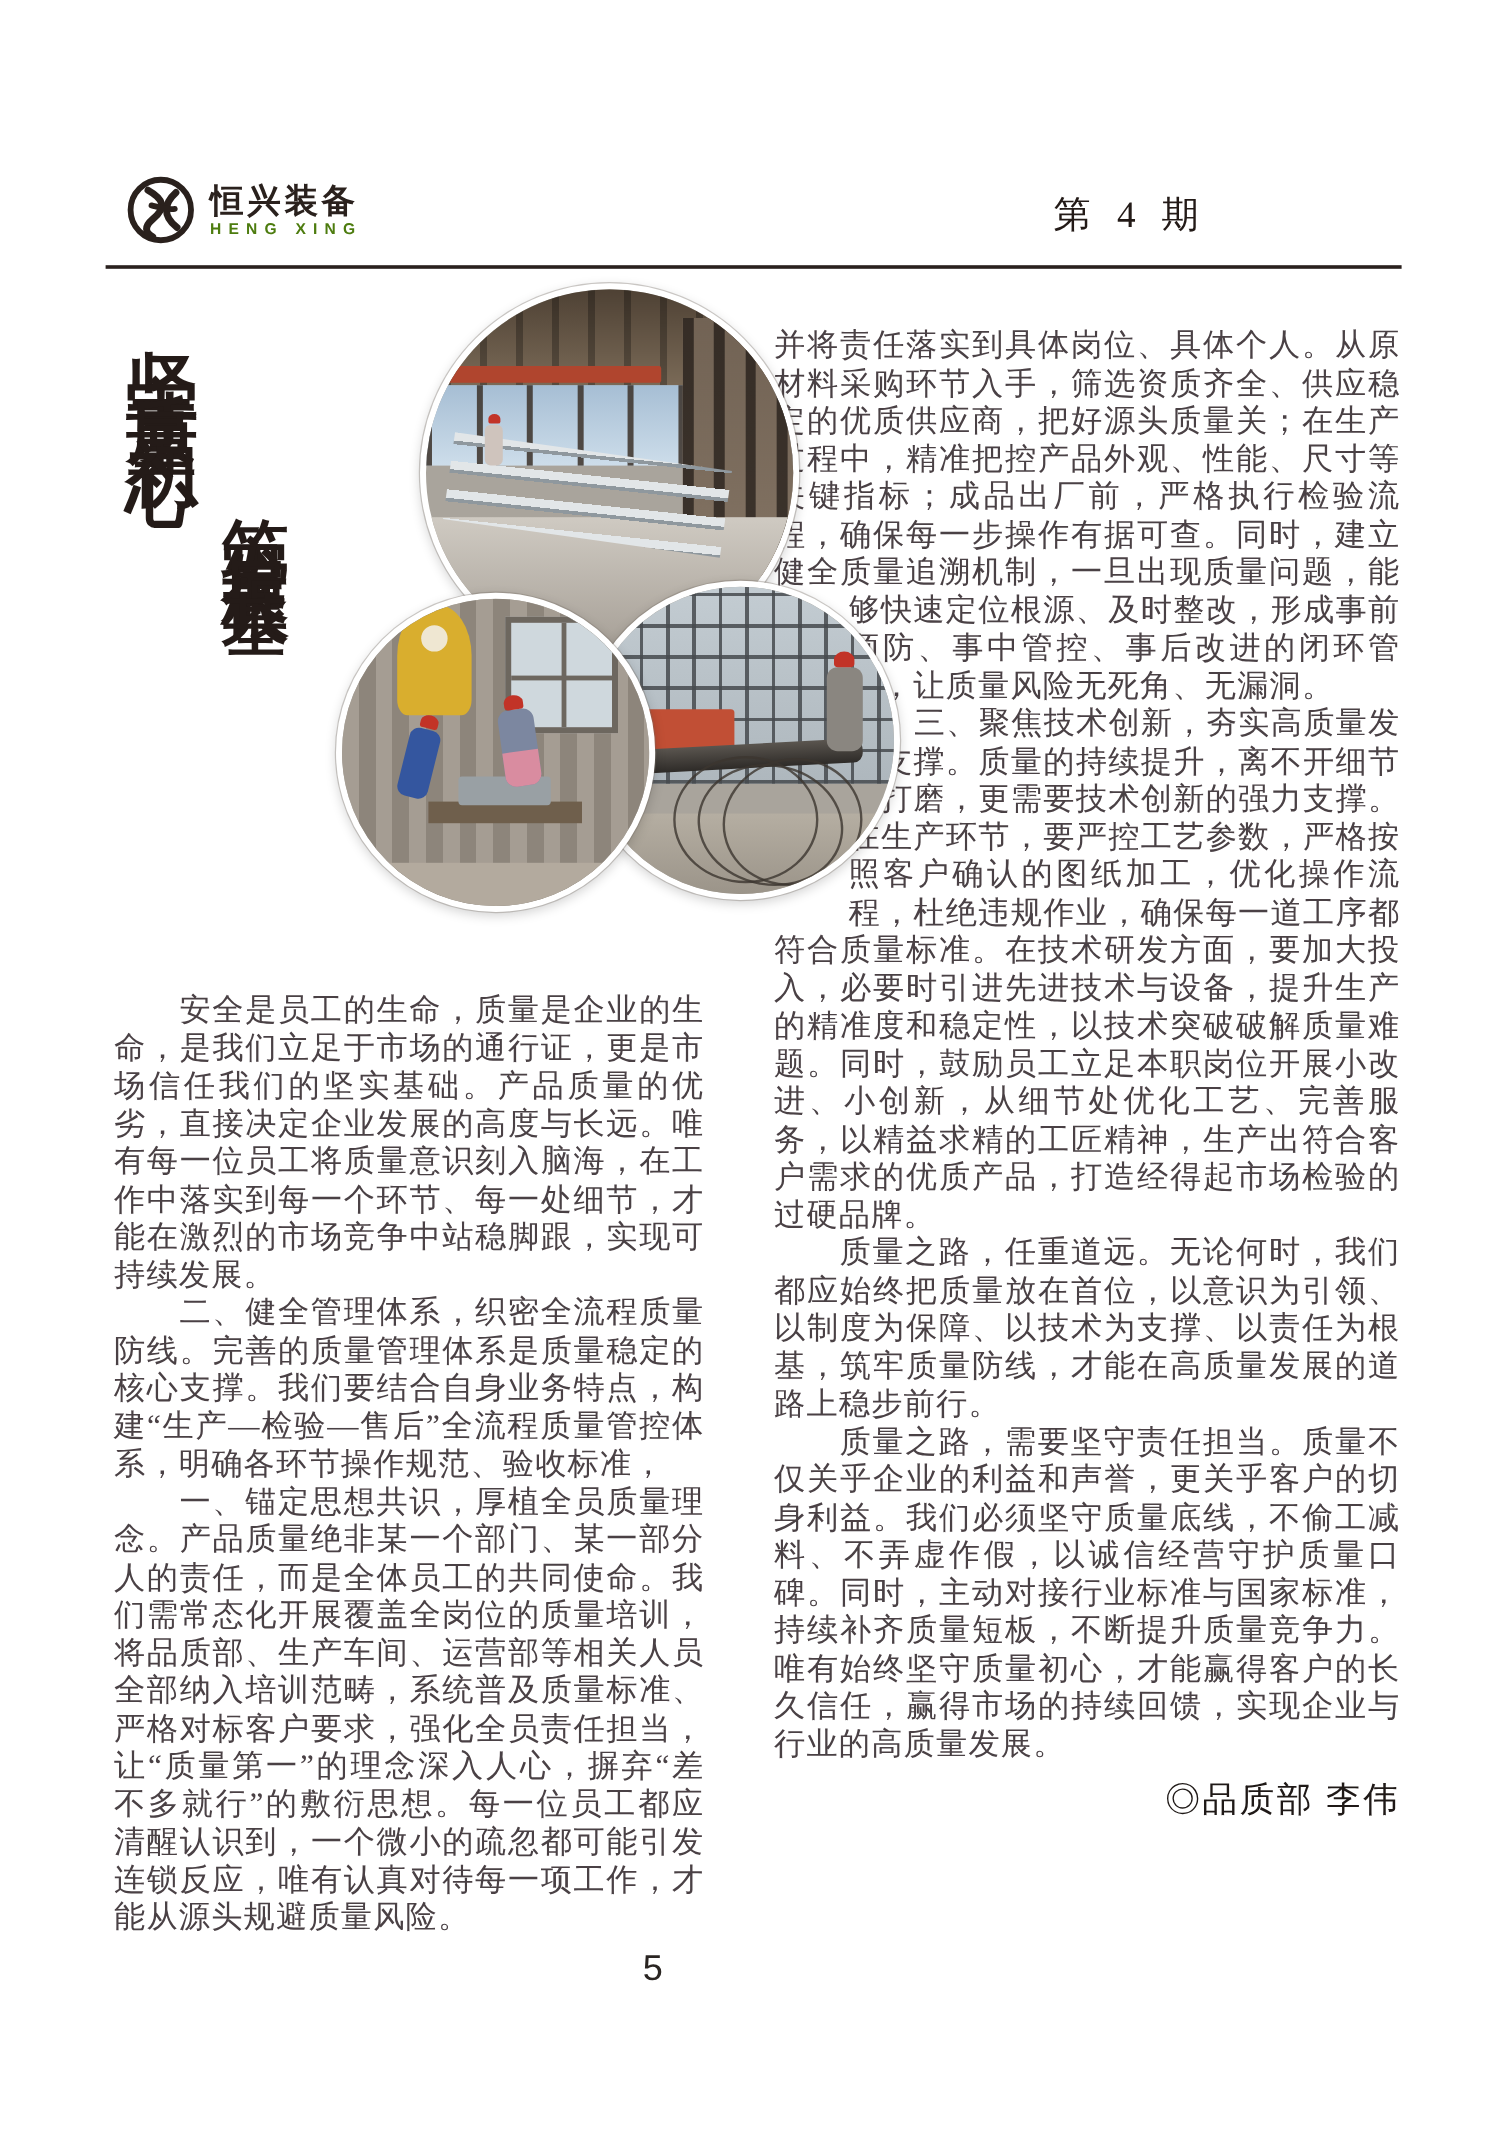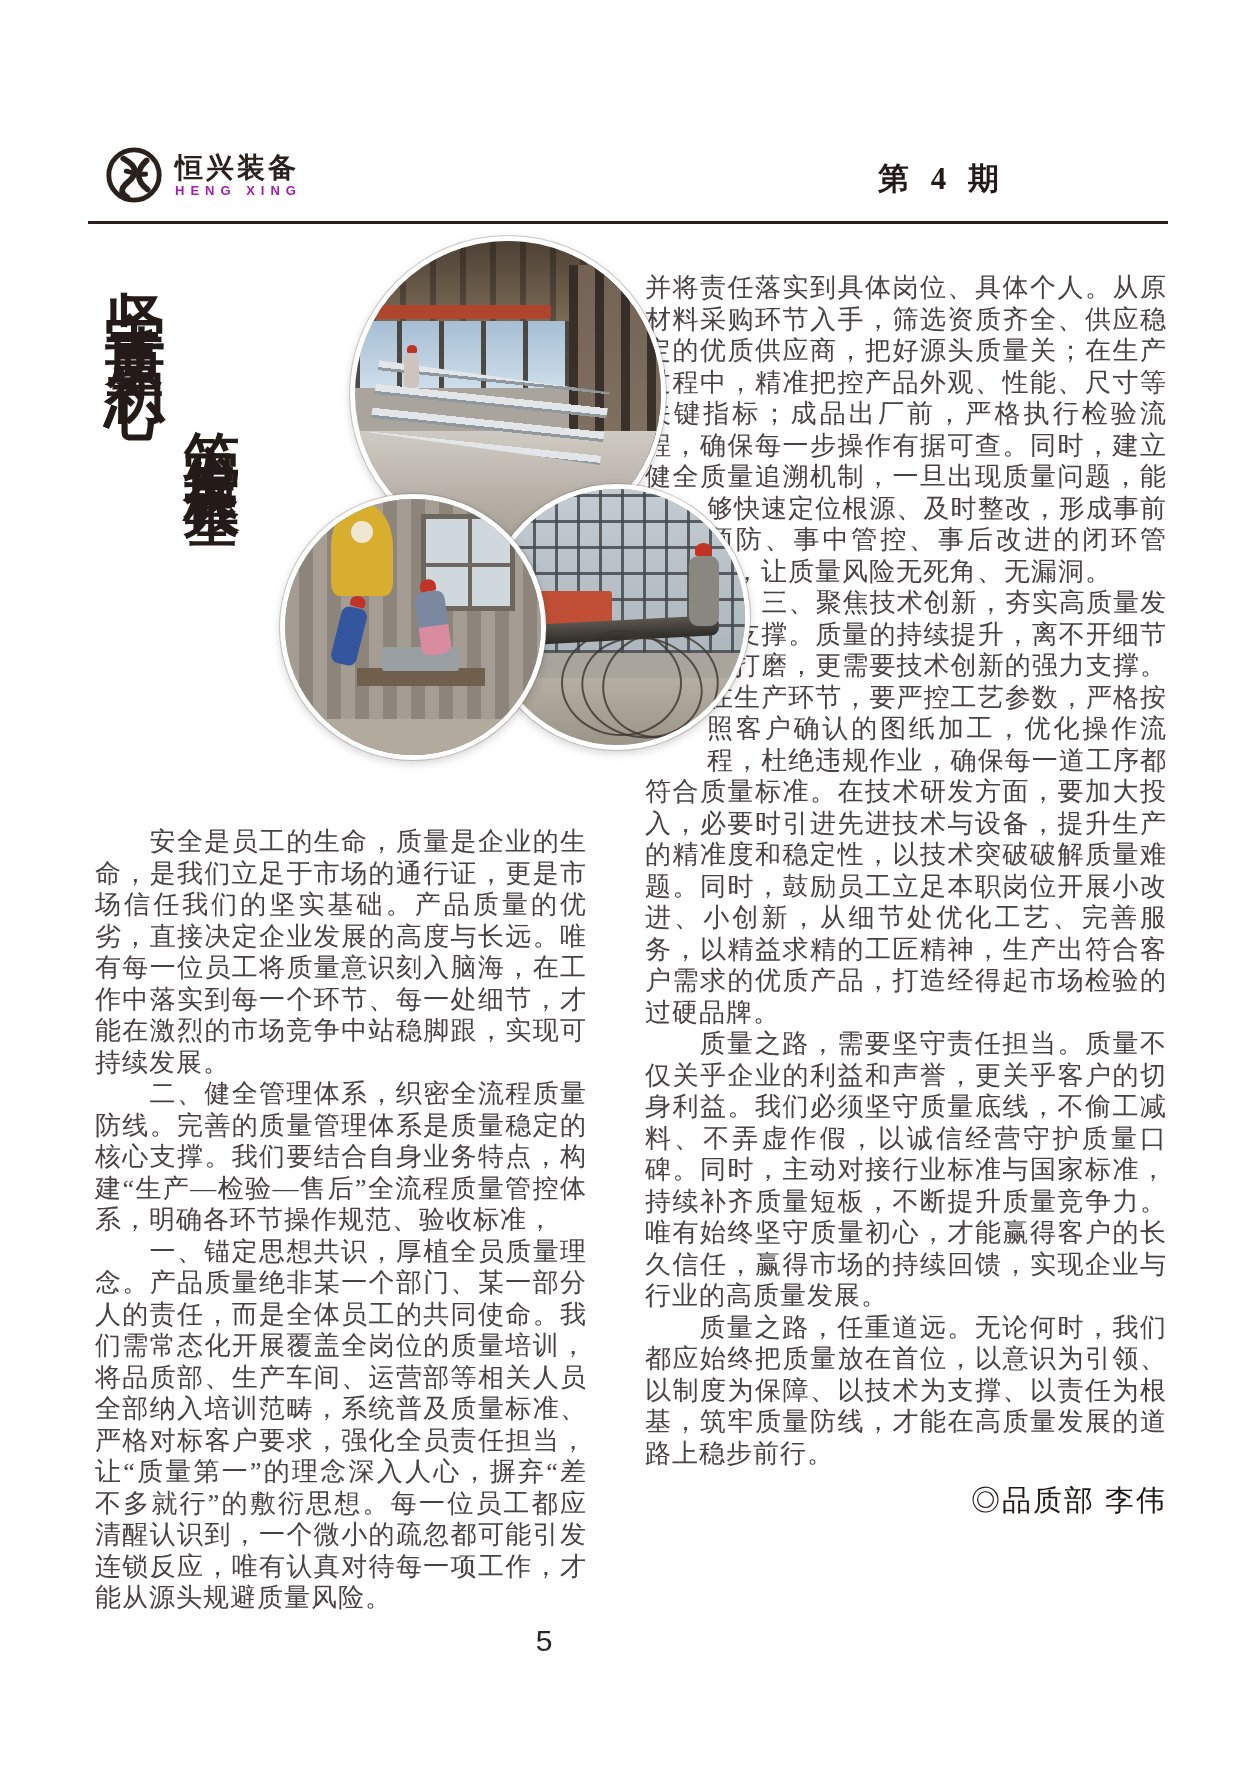--- a/index.html
+++ b/index.html
@@ -5,24 +5,24 @@
   html,body{margin:0;padding:0;background:#e8e6e2;}
   .page{
     position:relative; width:1256px; height:1787px; margin:0 auto;
     background:#ffffff; overflow:hidden;
     font-family:"Liberation Serif", serif; color:#241b18;
   }
   
   .logo{position:absolute; left:103px; top:144px; display:flex; align-items:center; gap:10px;}
   .logo svg{display:block;}
   .brand-cn{font-family:"Liberation Sans",sans-serif; font-weight:900; font-size:28px; letter-spacing:3px; color:#2a211d; line-height:30px;}
-  .brand-en{font-family:"Liberation Sans",sans-serif; font-weight:700; font-size:13px; letter-spacing:6px; color:#a21caf; line-height:15px;}
+  .brand-en{font-family:"Liberation Sans",sans-serif; font-weight:700; font-size:13px; letter-spacing:6px; color:#4d7c0f; line-height:15px;}
   .section-title{position:absolute; left:430px; top:158px; width:260px; text-align:center;
     font-size:31px; font-weight:700; letter-spacing:14px; color:#231a17;}
-  .issue{position:absolute; left:878px; top:158px; font-size:31px; font-weight:700; letter-spacing:7px; color:#231a17;}
+  .issue{position:absolute; left:878px; top:158px; font-size:31px; font-weight:400; letter-spacing:7px; color:#231a17;}
   .rule{position:absolute; left:88px; top:221px; width:1080px; height:3px; background:#2a211e;}
   
   .vtitle{position:absolute; writing-mode:vertical-rl; text-orientation:upright;
     font-weight:700; color:#241b18; white-space:nowrap;}
   .vtitle-1{left:94px; top:244px; font-size:60px; letter-spacing:17px;}
   .vtitle-2{left:174px; top:386px; font-size:56px; letter-spacing:12px;}
   
   .photo{position:absolute; border-radius:50%; border:5px solid #fff; overflow:hidden;
     box-shadow:0 0 0 1px rgba(120,112,104,.35), 0 3px 10px rgba(0,0,0,.18); background:#a9a49c;}
   .photo1{left:350px; top:236px; width:306px; height:306px; z-index:1;}
@@ -163,20 +163,20 @@
   <div class="col col-left">
     <p class="indent">安全是员工的生命，质量是企业的生命，是我们立足于市场的通行证，更是市场信任我们的坚实基础。产品质量的优劣，直接决定企业发展的高度与长远。唯有每一位员工将质量意识刻入脑海，在工作中落实到每一个环节、每一处细节，才能在激烈的市场竞争中站稳脚跟，实现可持续发展。</p>
     <p class="indent">二、健全管理体系，织密全流程质量防线。完善的质量管理体系是质量稳定的核心支撑。我们要结合自身业务特点，构建“生产—检验—售后”全流程质量管控体系，明确各环节操作规范、验收标准，</p>
     <p class="indent">一、锚定思想共识，厚植全员质量理念。产品质量绝非某一个部门、某一部分人的责任，而是全体员工的共同使命。我们需常态化开展覆盖全岗位的质量培训，将品质部、生产车间、运营部等相关人员全部纳入培训范畴，系统普及质量标准、严格对标客户要求，强化全员责任担当，让“质量第一”的理念深入人心，摒弃“差不多就行”的敷衍思想。每一位员工都应清醒认识到，一个微小的疏忽都可能引发连锁反应，唯有认真对待每一项工作，才能从源头规避质量风险。</p>
   </div>
 
   <div class="col col-right">
     <span class="wrap-spacer"></span>
     <p>并将责任落实到具体岗位、具体个人。从原材料采购环节入手，筛选资质齐全、供应稳定的优质供应商，把好源头质量关；在生产过程中，精准把控产品外观、性能、尺寸等关键指标；成品出厂前，严格执行检验流程，确保每一步操作有据可查。同时，建立健全质量追溯机制，一旦出现质量问题，能够快速定位根源、及时整改，形成事前预防、事中管控、事后改进的闭环管理，让质量风险无死角、无漏洞。</p>
     <p class="indent">三、聚焦技术创新，夯实高质量发展支撑。质量的持续提升，离不开细节的打磨，更需要技术创新的强力支撑。在生产环节，要严控工艺参数，严格按照客户确认的图纸加工，优化操作流程，杜绝违规作业，确保每一道工序都符合质量标准。在技术研发方面，要加大投入，必要时引进先进技术与设备，提升生产的精准度和稳定性，以技术突破破解质量难题。同时，鼓励员工立足本职岗位开展小改进、小创新，从细节处优化工艺、完善服务，以精益求精的工匠精神，生产出符合客户需求的优质产品，打造经得起市场检验的过硬品牌。</p>
+    <p class="indent">质量之路，任重道远。无论何时，我们都应始终把质量放在首位，以意识为引领、以制度为保障、以技术为支撑、以责任为根基，筑牢质量防线，才能在高质量发展的道路上稳步前行。</p>
     <p class="indent">质量之路，需要坚守责任担当。质量不仅关乎企业的利益和声誉，更关乎客户的切身利益。我们必须坚守质量底线，不偷工减料、不弄虚作假，以诚信经营守护质量口碑。同时，主动对接行业标准与国家标准，持续补齐质量短板，不断提升质量竞争力。唯有始终坚守质量初心，才能赢得客户的长久信任，赢得市场的持续回馈，实现企业与行业的高质量发展。</p>
-    <p class="indent">质量之路，任重道远。无论何时，我们都应始终把质量放在首位，以意识为引领、以制度为保障、以技术为支撑、以责任为根基，筑牢质量防线，才能在高质量发展的道路上稳步前行。</p>
     <div class="byline">◎品质部 李伟</div>
   </div>
 
   <div class="page-number">5</div>
 
 </div>
 
 </body></html>

